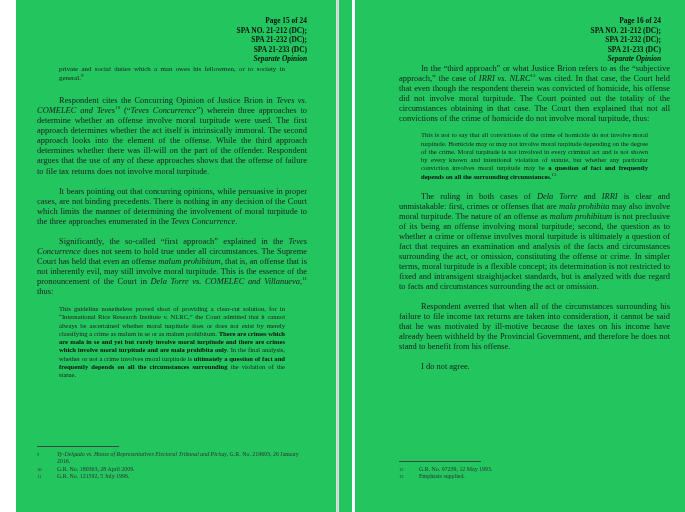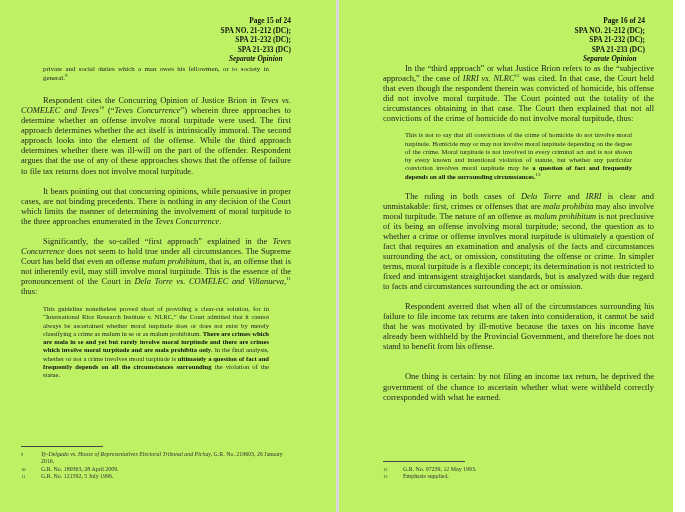--- a/index.html
+++ b/index.html
@@ -2,35 +2,35 @@
 <html><head>
 <meta charset="utf-8">
 <style>
   html, body { margin: 0; padding: 0; }
   body {
     width: 685px; height: 512px; overflow: hidden; background: #ffffff;
     font-family: "Liberation Serif", "DejaVu Serif", serif; color: #1a1a1a;
     position: relative;
   }
   .page {
-    position: absolute; top: 0; height: 512px; background: #bef264; overflow: hidden;
+    position: absolute; top: 0; height: 512px; background: #22c55e; overflow: hidden; margin-left: 16px;
   }
   #page-left { left: 0; width: 336px; }
   #page-right { left: 339px; width: 334px; }
   .divider {
     position: absolute; left: 336px; top: 0; width: 3px; height: 512px;
     background: linear-gradient(to right, #e6e6e6, #cfcfcf, #e8e8e8);
   }
   .header {
     position: absolute; text-align: right; font-size: 7.4px; line-height: 9.6px;
     font-weight: bold; color: #111;
   }
   #page-left .header { right: 45px; top: 16px; }
   #page-right .header { right: 28px; top: 16px; }
-  .header .sep { font-style: italic; font-weight: bold; text-align: center; }
+  .header .sep { font-style: italic; font-weight: bold; }
   .body-text {
     position: absolute; font-size: 8.45px; line-height: 10.05px; text-align: justify;
     color: #1d1d1d;
   }
   #page-left .body-text { left: 21px; width: 270px; }
   #page-right .body-text { left: 45px; width: 270px; }
   .para { margin: 0; text-indent: 22px; }
   .gap { height: 10px; }
   .quote {
     font-size: 6.6px; line-height: 8.25px; text-align: justify; margin: 0;
@@ -90,22 +90,22 @@
 
   <div class="body-text" style="top:63px; left:44px; width:271px;">
     <p class="para"><span>In the “third approach” or what Justice Brion refers to as the “subjective approach,” the case of </span><i>IRRI vs. NLRC</i><sup>12</sup><span> was cited. In that case, the Court held that even though the respondent therein was convicted of homicide, his offense did not involve moral turpitude. The Court pointed out the totality of the circumstances obtaining in that case. The Court then explained that not all convictions of the crime of homicide do not involve moral turpitude, thus:</span></p>
     <div style="height:8px"></div>
     <p class="quote"><span>This is not to say that all convictions of the crime of homicide do not involve moral turpitude. Homicide may or may not involve moral turpitude depending on the degree of the crime. Moral turpitude is not involved in every criminal act and is not shown by every known and intentional violation of statute, but whether any particular conviction involves moral turpitude may be </span><b>a question of fact and frequently depends on all the surrounding circumstances.</b><sup>13</sup></p>
     <div style="height:10px"></div>
     <p class="para"><span>The ruling in both cases of </span><i>Dela Torre</i><span> and </span><i>IRRI</i><span> is clear and unmistakable: first, crimes or offenses that are </span><i>mala prohibita</i><span> may also involve moral turpitude. The nature of an offense as </span><i>malum prohibitum</i><span> is not preclusive of its being an offense involving moral turpitude; second, the question as to whether a crime or offense involves moral turpitude is ultimately a question of fact that requires an examination and analysis of the facts and circumstances surrounding the act, or omission, constituting the offense or crime. In simpler terms, moral turpitude is a flexible concept; its determination is not restricted to fixed and intransigent straightjacket standards, but is analyzed with due regard to facts and circumstances surrounding the act or omission.</span></p>
     <div class="gap"></div>
     <p class="para">Respondent averred that when all of the circumstances surrounding his failure to file income tax returns are taken into consideration, it cannot be said that he was motivated by ill-motive because the taxes on his income have already been withheld by the Provincial Government, and therefore he does not stand to benefit from his offense.</p>
     <div class="gap"></div>
+    <p class="para">I do not agree.</p>
     <div class="gap"></div>
-    <p class="para">One thing is certain: by not filing an income tax return, he deprived the government of the chance to ascertain whether what were withheld correctly corresponded with what he earned.</p>
   </div>
 
   <div class="fn-rule" style="left:44px; top:461px;"></div>
   <div class="footnotes" style="left:44px; top:466px; width:260px;">
     <p class="fn"><span class="num">12</span><span>G.R. No. 97239, 12 May 1993.</span></p>
     <p class="fn"><span class="num">13</span><span>Emphasis supplied.</span></p>
   </div>
 </div>
 
 </body></html>

